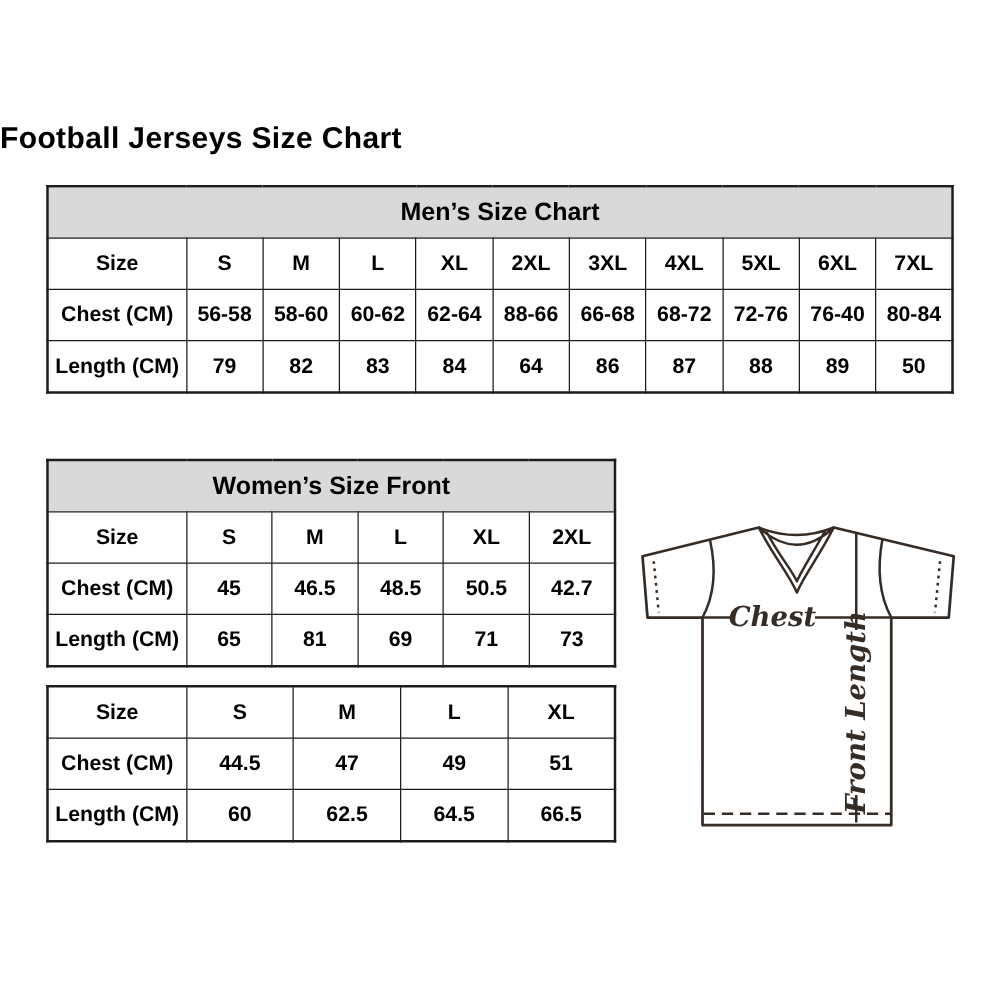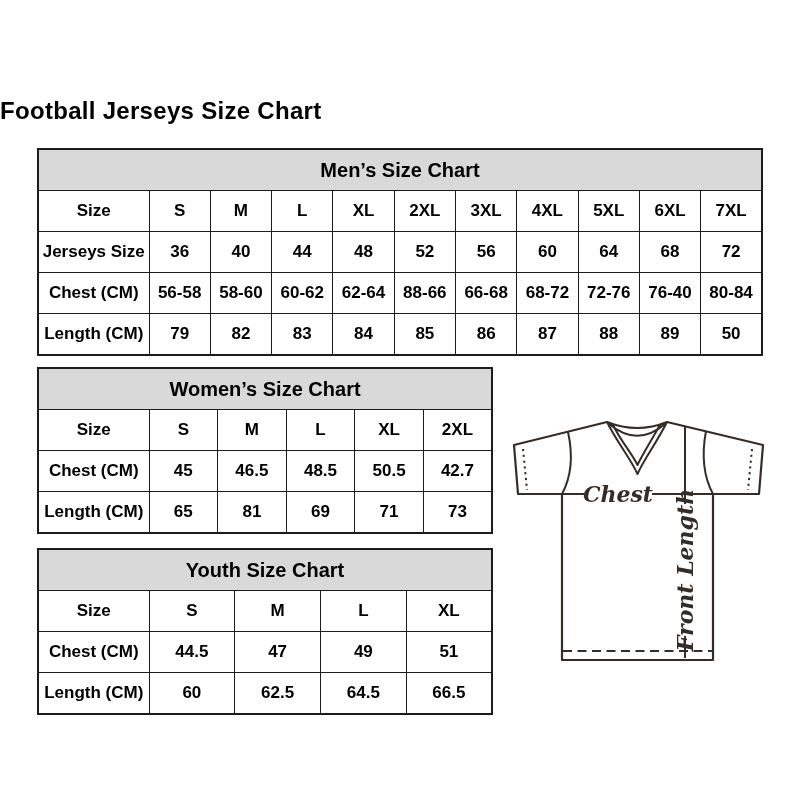--- a/index.html
+++ b/index.html
@@ -77,72 +77,59 @@
         <td>L</td>
         <td>XL</td>
         <td>2XL</td>
         <td>3XL</td>
         <td>4XL</td>
         <td>5XL</td>
         <td>6XL</td>
         <td>7XL</td>
       </tr>
       <tr>
-        <td>Jerseys Size</td>
-        <td>36</td>
-        <td>40</td>
-        <td>44</td>
-        <td>48</td>
-        <td>52</td>
-        <td>56</td>
-        <td>60</td>
-        <td>64</td>
-        <td>68</td>
-        <td>72</td>
-      </tr>
-      <tr>
         <td>Chest (CM)</td>
         <td>56-58</td>
         <td>58-60</td>
         <td>60-62</td>
         <td>62-64</td>
         <td>88-66</td>
         <td>66-68</td>
         <td>68-72</td>
         <td>72-76</td>
         <td>76-40</td>
         <td>80-84</td>
       </tr>
       <tr>
         <td>Length (CM)</td>
         <td>79</td>
         <td>82</td>
         <td>83</td>
         <td>84</td>
-        <td>85</td>
+        <td>64</td>
         <td>86</td>
         <td>87</td>
         <td>88</td>
         <td>89</td>
         <td>50</td>
       </tr>
     </tbody>
   </table>
 <table id="tbl-womens" class="size-table">
     <colgroup>
       <col class="label-col">
       <col>
       <col>
       <col>
       <col>
       <col>
     </colgroup>
     <tbody>
       <tr>
-        <td colspan="6" class="title-cell">Women’s Size Chart</td>
+        <td colspan="6" class="title-cell">Women’s Size Front</td>
       </tr>
       <tr>
         <td>Size</td>
         <td>S</td>
         <td>M</td>
         <td>L</td>
         <td>XL</td>
         <td>2XL</td>
       </tr>
       <tr>
@@ -166,23 +153,20 @@
 <table id="tbl-youth" class="size-table">
     <colgroup>
       <col class="label-col">
       <col>
       <col>
       <col>
       <col>
     </colgroup>
     <tbody>
       <tr>
-        <td colspan="5" class="title-cell">Youth Size Chart</td>
-      </tr>
-      <tr>
         <td>Size</td>
         <td>S</td>
         <td>M</td>
         <td>L</td>
         <td>XL</td>
       </tr>
       <tr>
         <td>Chest (CM)</td>
         <td>44.5</td>
         <td>47</td>

